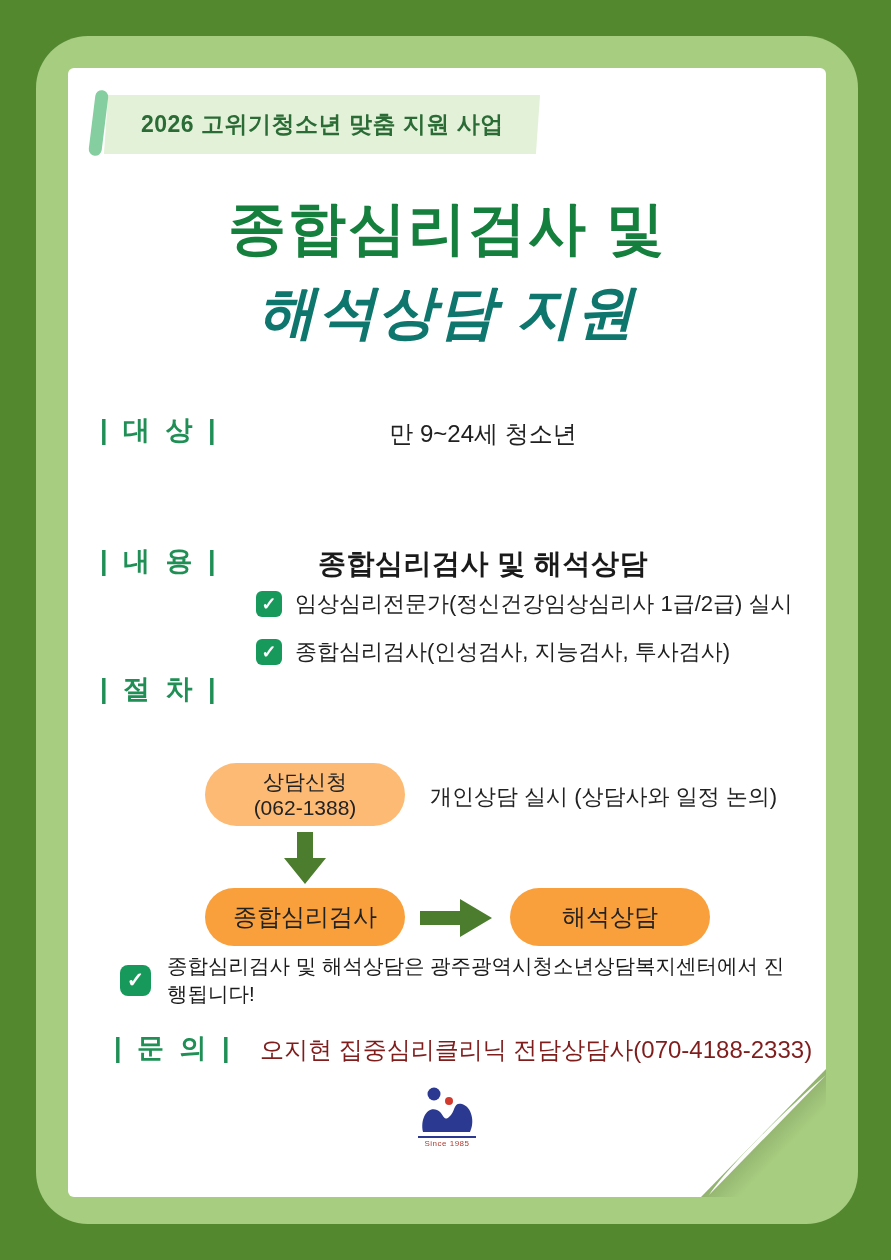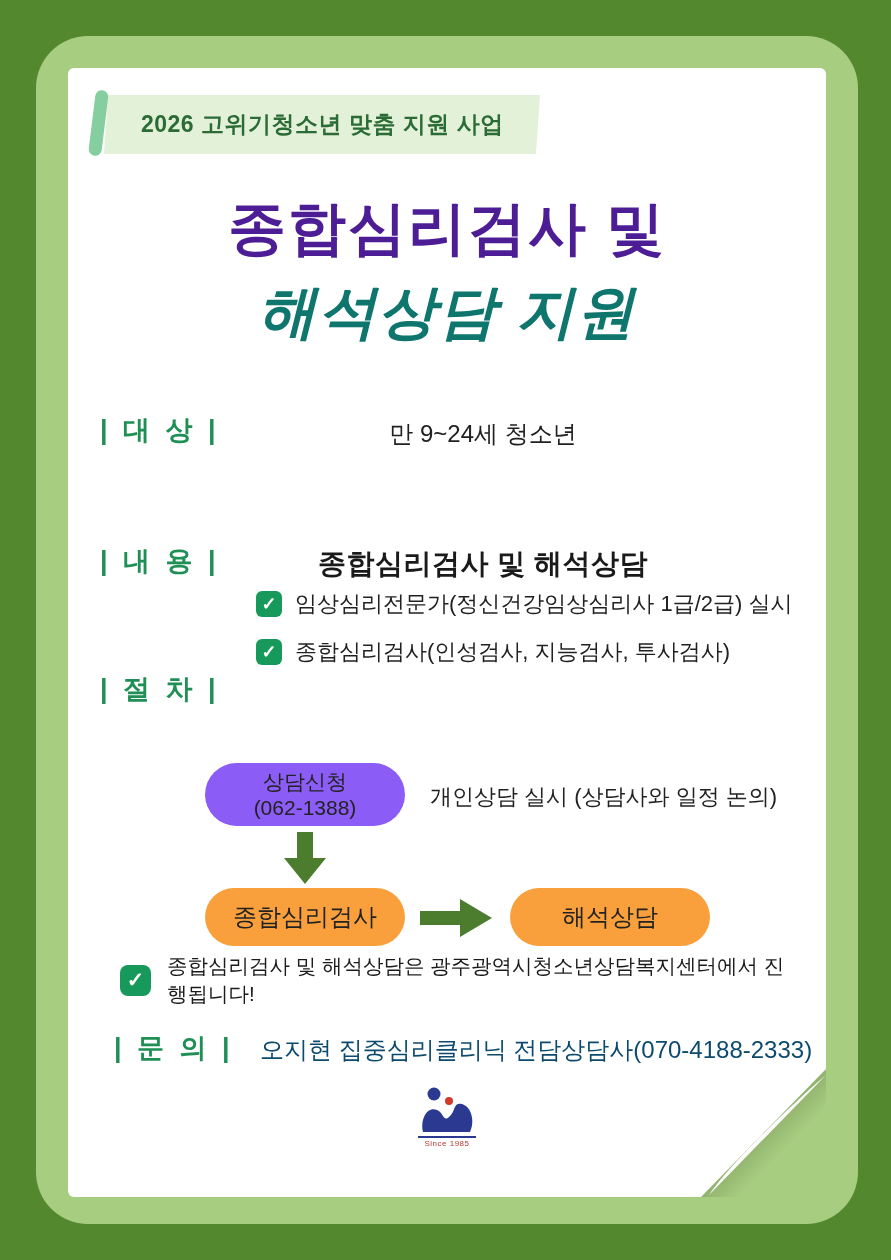--- a/index.html
+++ b/index.html
@@ -19,53 +19,53 @@
   .logo-row { display:flex; align-items:baseline; gap:7px; justify-content:center; }
   .logo-brand { font-size:30px; font-weight:bold; color:#3B3B3B; text-shadow:0 0 3px #fff; }
   .logo-digits { font-size:37px; font-weight:bold; letter-spacing:0px; text-shadow:0 0 3px #fff; }
   .d-orange1 { color:#F26B24; }
   .d-orange2 { color:#F7A21B; }
   .d-blue    { color:#3B87E0; }
   .d-green   { color:#2FAE5F; }
 
   
   .main-title { position:absolute; left:0; top:118px; width:100%; text-align:center; font-weight:bold; font-size:58px; line-height:84px; letter-spacing:2px; }
-  .title-l1 { color:#4c1d95; }
+  .title-l1 { color:#15803d; }
   .title-l2 { color:#0f766e;font-style:italic; }
 
   
   .sec-label { position:absolute; font-size:27px; font-weight:bold; color:#1F8F55; letter-spacing:4px; white-space:nowrap; }
 
   
   .target-content { position:absolute; left:150px; top:347px; width:530px; text-align:center; font-size:24px; line-height:37px; color:#212121; }
 
   
   .content-heading { position:absolute; left:150px; top:477px; width:530px; text-align:center; font-size:28px; font-weight:bold; color:#1A1A1A; letter-spacing:0.5px; }
   .check-item { position:absolute; left:188px; display:flex; align-items:center; gap:13px; }
   .check-item-1 { top:521px; }
   .check-item-2 { top:569px; }
   .checkbox { width:26px; height:26px; background:#17995B; border-radius:6px; color:#fff; font-size:18px; font-weight:bold; display:flex; align-items:center; justify-content:center; flex:0 0 auto; }
   .check-text { font-size:22px; color:#212121; }
 
   
   .pill { position:absolute; display:flex; flex-direction:column; align-items:center; justify-content:center; text-align:center; }
-  .pill-yellow { left:137px; top:695px; width:200px; height:63px; background:#8b5cf6; border-radius:32px; font-size:21px; line-height:26px; color:#222; }
+  .pill-yellow { left:137px; top:695px; width:200px; height:63px; background:#fdba74; border-radius:32px; font-size:21px; line-height:26px; color:#222; }
   .step1-note { position:absolute; left:362px; top:714px; font-size:22px; color:#212121; }
   .arrow-down { position:absolute; left:216px; top:764px; }
   .pill-orange { background:#F9A03C; border-radius:30px; font-size:24px; color:#222; top:820px; width:200px; height:58px; }
   .pill-step2 { left:137px; }
   .pill-step3 { left:442px; }
   .arrow-right { position:absolute; left:352px; top:831px; }
 
   .proc-note { position:absolute; left:52px; top:884px; display:flex; align-items:center; gap:16px; width:680px; }
   .checkbox-lg { width:31px; height:31px; border-radius:8px; font-size:21px; }
   .proc-note-text { font-size:20.5px; color:#1B1B1B; }
 
   
-  .inquiry-text { position:absolute; left:192px; top:966px; font-size:24px; color:#0c4a6e; }
+  .inquiry-text { position:absolute; left:192px; top:966px; font-size:24px; color:#7f1d1d; }
 
   
   .footer-logo { position:absolute; left:0; top:1018px; width:100%; display:flex; align-items:center; justify-content:center; gap:12px; }
   .org-name { font-size:27px; font-weight:bold; color:#2B3990; letter-spacing:1px;
     text-shadow:-2px -2px 0 #fff, 2px -2px 0 #fff, -2px 2px 0 #fff, 2px 2px 0 #fff, 0 2px 0 #fff, 0 -2px 0 #fff, 2px 0 0 #fff, -2px 0 0 #fff; }
   .logo-mark { position:relative; width:58px; height:62px; }
   .since-text { position:absolute; bottom:0; left:0; width:100%; text-align:center; font-size:8px; color:#B03A2E; border-top:2px solid #2B3990; padding-top:1px; letter-spacing:0.5px; }
 
   
   .page-curl { position:absolute; right:0; bottom:0; width:125px; height:128px; }

